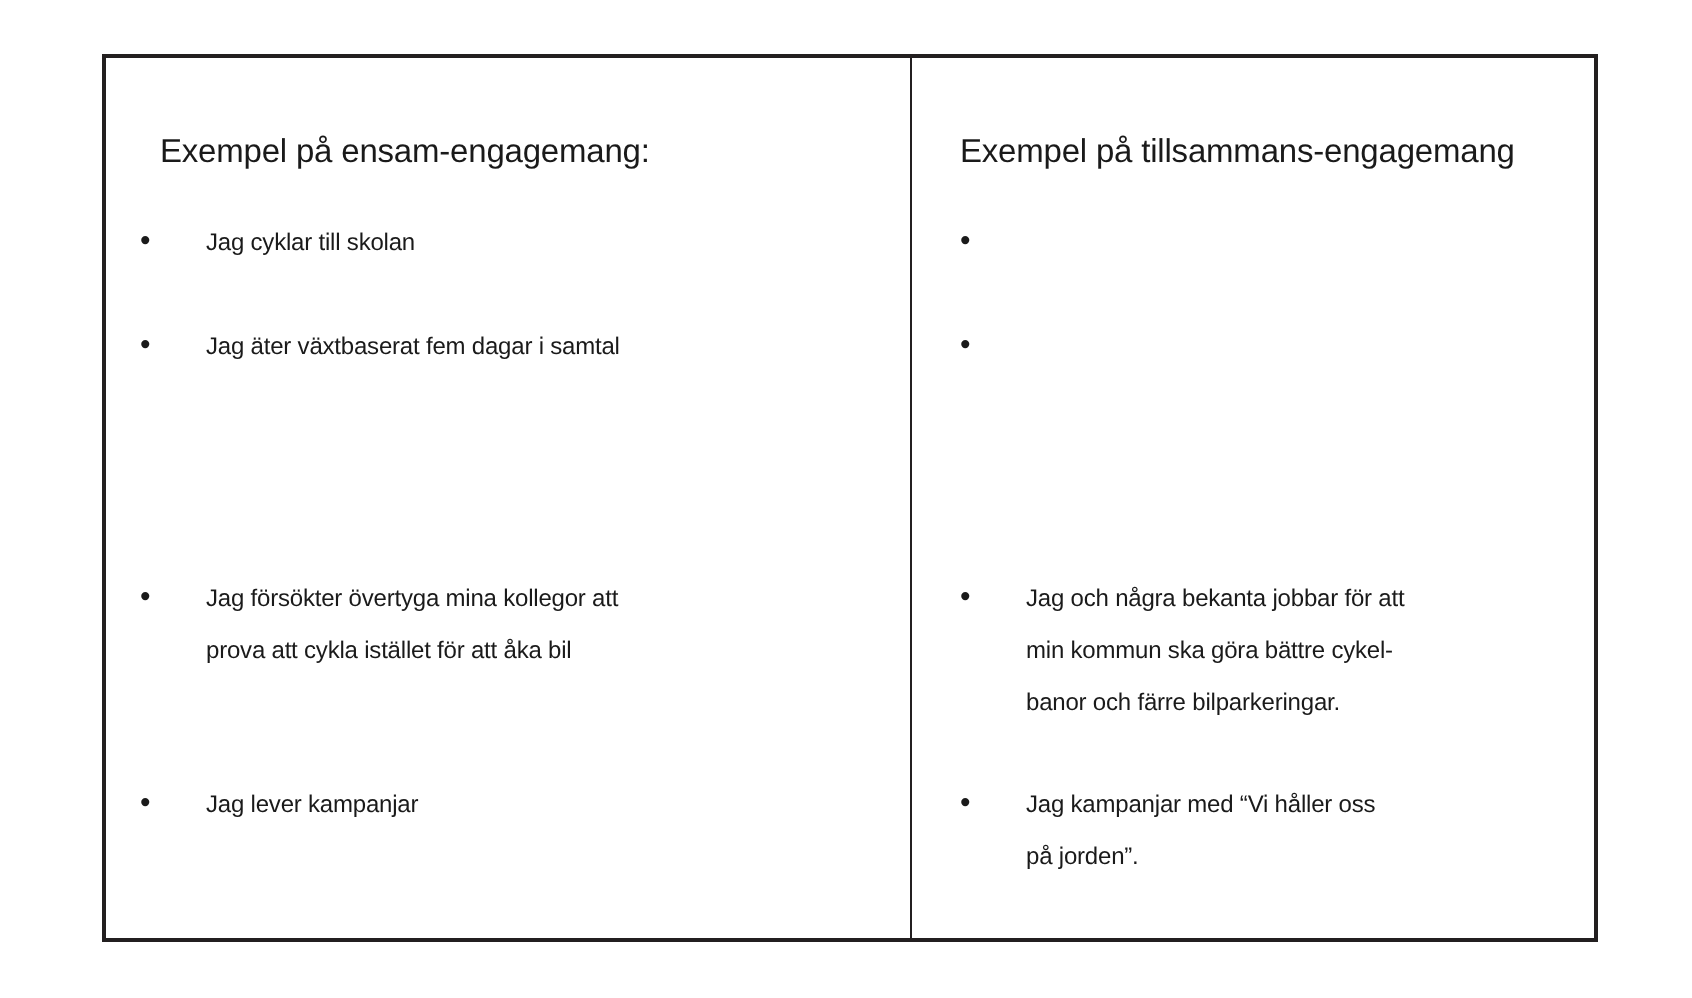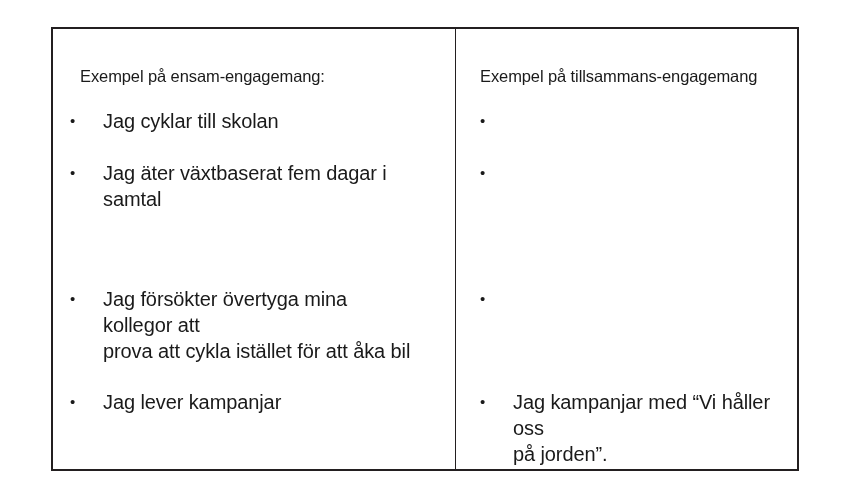--- a/index.html
+++ b/index.html
@@ -68,21 +68,21 @@
     flex: 0 0 auto;
     width: 35px;
     font-size: 15px;
     line-height: 26px;
     text-align: left;
     padding-left: 2px;
     box-sizing: border-box;
   }
   .bullet-text {
     flex: 1 1 auto;
-    font-size: 20px;
+    font-size: 12px;
     line-height: 26px;
     letter-spacing: -0.1px;
     white-space: pre-line;
   }
 
   
   .row-1 { top: 79px; }
   .row-2 { top: 131px; }
   .row-3 { top: 257px; }
   .row-4 { top: 360px; }
@@ -126,20 +126,23 @@
     <div class="bullet-row row-1">
       <span class="bullet-marker">•</span>
     </div>
 
     <div class="bullet-row row-2">
       <span class="bullet-marker">•</span>
     </div>
 
     <div class="bullet-row row-3">
       <span class="bullet-marker">•</span>
+      <span class="bullet-text">Jag och några bekanta jobbar för att
+min kommun ska göra bättre cykel-
+banor och färre bilparkeringar.</span>
     </div>
 
     <div class="bullet-row row-4">
       <span class="bullet-marker">•</span>
       <span class="bullet-text">Jag kampanjar med “Vi håller oss
 på jorden”.</span>
     </div>
 
   </div>
 

